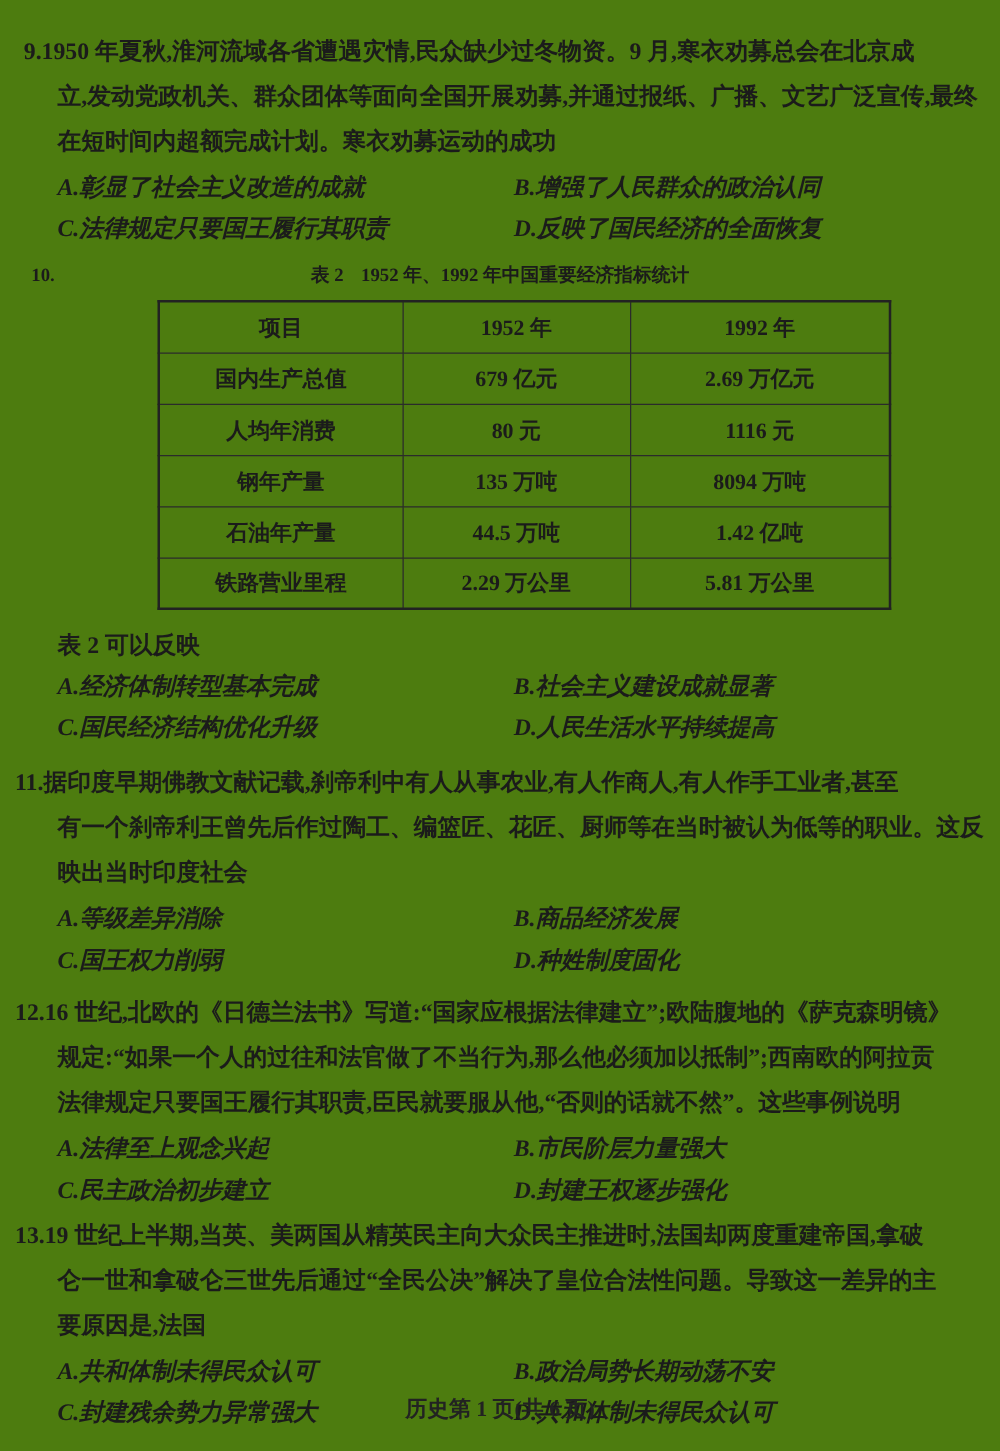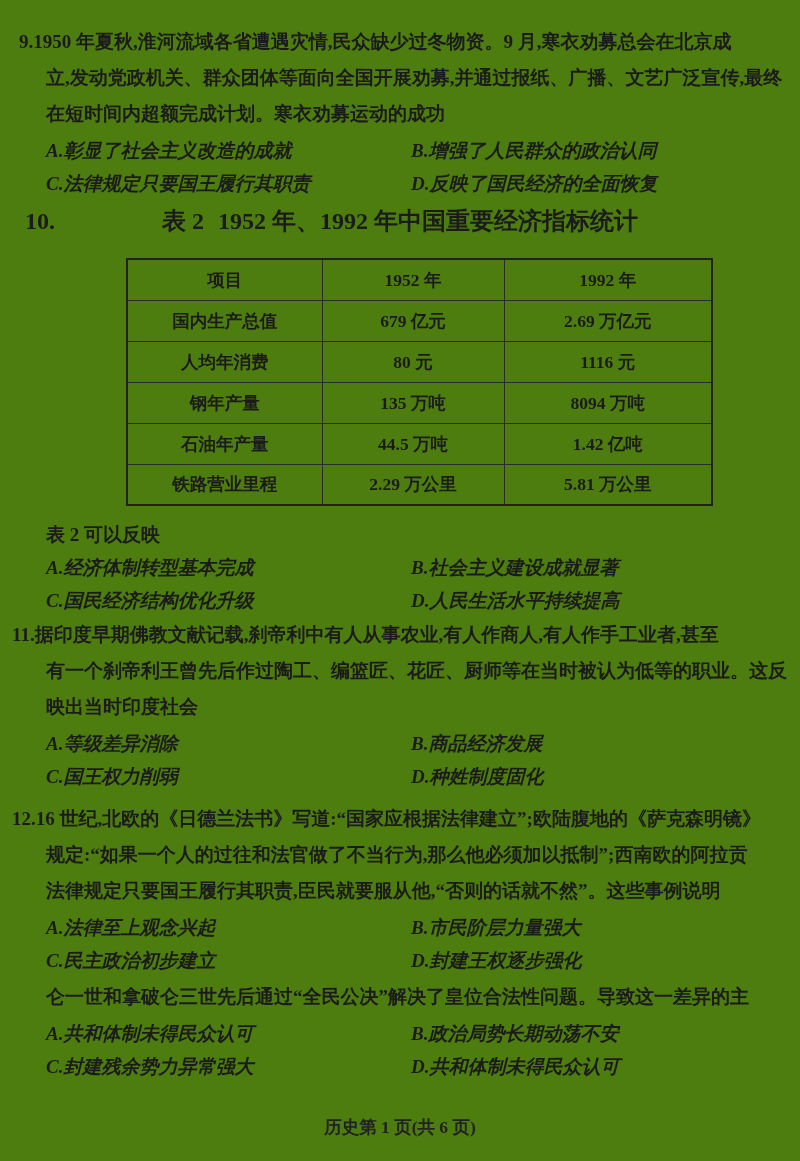--- a/index.html
+++ b/index.html
@@ -20,38 +20,38 @@
   .stem-line { font-size: 19px; line-height: 36px; white-space: nowrap; }
   .hang1 { text-indent: -27px; }
   .hang2 { text-indent: -34px; }
   .qnum { display: inline; }
   .opt-row { display: flex; line-height: 33px; font-size: 19px; }
   .opt-left { width: 365px; flex: 0 0 365px; }
   .opt { white-space: nowrap; font-style: italic; }
   .mt2 { margin-top: 2px; }
   .mt6 { margin-top: 6px; }
   .mt8 { margin-top: 8px; }
-  .mt10 { }
+  .mt10 { margin-top: 10px; }
   .mt12 { margin-top: 12px; }
   
   .title-row {
     position: relative;
     margin-left: -46px;
     width: 800px;
     text-align: center;
-    font-size: 24px;
+    font-size: 15px;
     line-height: 30px;
     height: 30px;
   }
   .title-row .qnum-abs { position: absolute; left: 25px; top: 0; }
   .tbl-title-label { margin-right: 14px; }
   table.econ {
     border-collapse: collapse;
     margin-left: 80px;
-    margin-top: 22px;
+    margin-top: 4px;
     width: 585px;
     table-layout: fixed;
     border: 2px solid #222;
     font-size: 17.5px;
   }
   table.econ col.c1 { width: 195px; }
   table.econ col.c2 { width: 182px; }
   table.econ col.c3 { width: 208px; }
   table.econ th, table.econ td {
     border: 1.2px solid #2b2b2b;
@@ -169,21 +169,23 @@
       <div class="opt opt-left">A.法律至上观念兴起</div>
       <div class="opt">B.市民阶层力量强大</div>
     </div>
     <div class="opt-row">
       <div class="opt opt-left">C.民主政治初步建立</div>
       <div class="opt">D.封建王权逐步强化</div>
     </div>
   </section>
 
   <section class="q mt2">
+    <div class="stem-line hang2"><span class="qnum">13.</span><span>19 世纪上半期,当英、美两国从精英民主向大众民主推进时,法国却两度重建帝国,拿破</span></div>
     <div class="stem-line">仑一世和拿破仑三世先后通过“全民公决”解决了皇位合法性问题。导致这一差异的主</div>
+    <div class="stem-line">要原因是,法国</div>
     <div class="opt-row mt2">
       <div class="opt opt-left">A.共和体制未得民众认可</div>
       <div class="opt">B.政治局势长期动荡不安</div>
     </div>
     <div class="opt-row">
       <div class="opt opt-left">C.封建残余势力异常强大</div>
       <div class="opt">D.共和体制未得民众认可</div>
     </div>
   </section>
 

